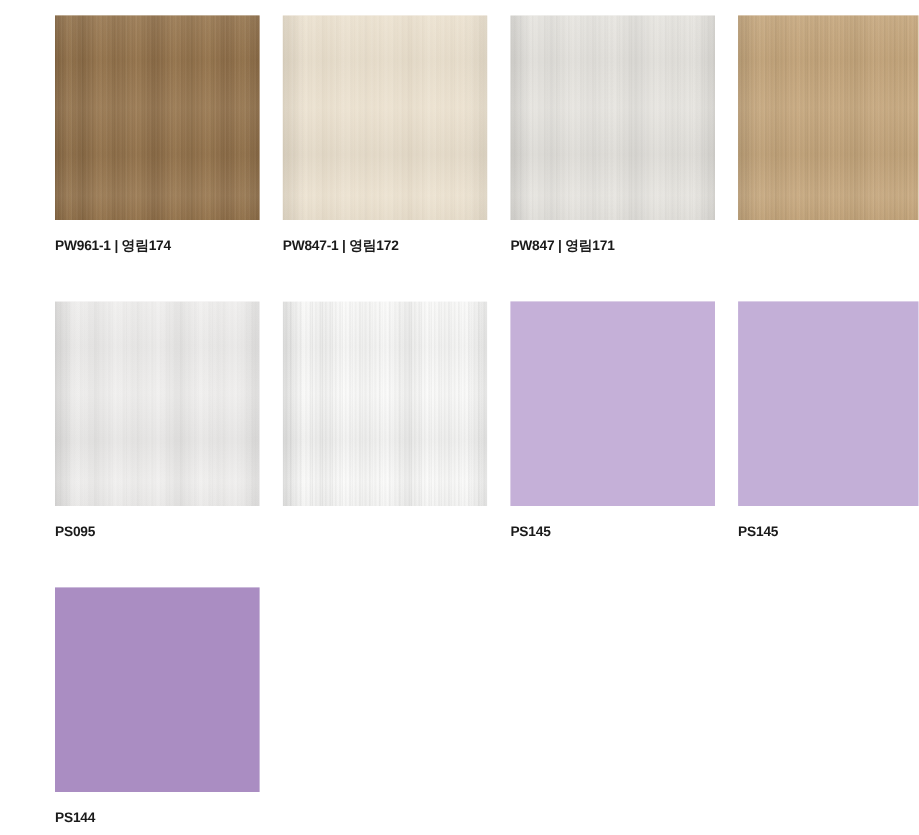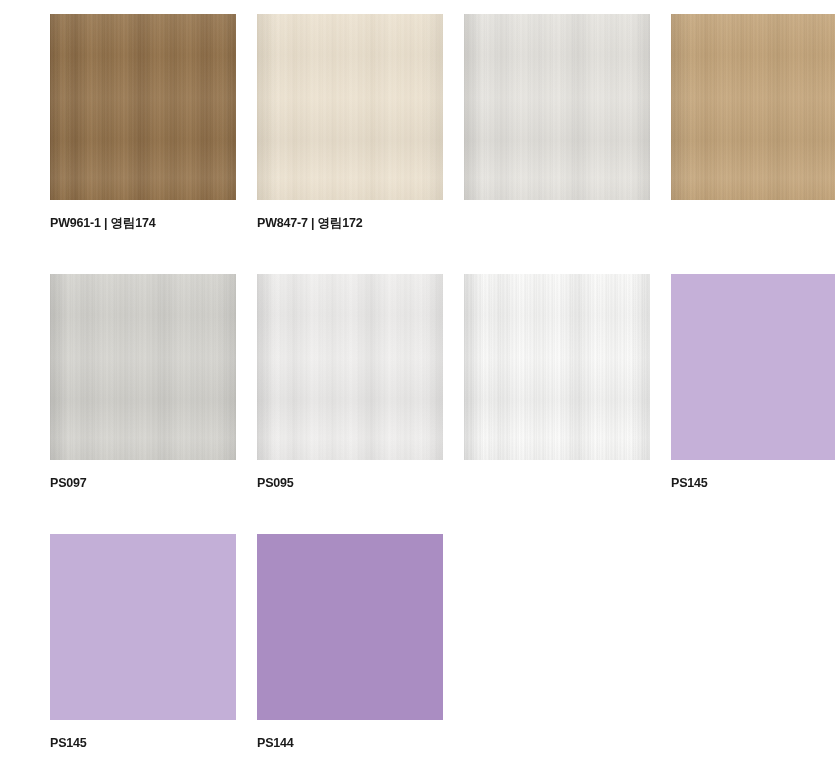--- a/index.html
+++ b/index.html
@@ -215,48 +215,40 @@
       </div>
       <div class="swatch-label">PW961-1 | 영림174</div>
     </div>
     <div class="swatch-cell">
       <div class="swatch-tile" style="background-color: rgb(236, 226, 208);">
         <div class="grain bands-pale"></div>
         <div class="grain fiber-faint"></div>
         <div class="grain clouds"></div>
         <div class="grain vignette"></div>
       </div>
-      <div class="swatch-label">PW847-7 | 영림172</div>
+      <div class="swatch-label">PW847-1 | 영림172</div>
     </div>
     <div class="swatch-cell">
       <div class="swatch-tile" style="background-color: rgb(231, 229, 224);">
         <div class="grain bands-grey"></div>
         <div class="grain fiber-soft"></div>
         <div class="grain clouds"></div>
         <div class="grain vignette"></div>
       </div>
+      <div class="swatch-label">PW847 | 영림171</div>
     </div>
     <div class="swatch-cell">
       <div class="swatch-tile" style="background-color: rgb(199, 168, 126);">
         <div class="grain bands-light"></div>
         <div class="grain fiber"></div>
         <div class="grain clouds"></div>
         <div class="grain vignette"></div>
       </div>
     </div>
     <div class="swatch-cell">
-      <div class="swatch-tile" style="background-color: rgb(213, 212, 207);">
-        <div class="grain bands-grey"></div>
-        <div class="grain fiber-soft"></div>
-        <div class="grain clouds"></div>
-        <div class="grain vignette"></div>
-      </div>
-      <div class="swatch-label">PS097</div>
-    </div>
-    <div class="swatch-cell">
       <div class="swatch-tile" style="background-color: rgb(240, 239, 238);">
         <div class="grain bands-grey"></div>
         <div class="grain fiber-faint"></div>
         <div class="grain clouds"></div>
         <div class="grain vignette"></div>
       </div>
       <div class="swatch-label">PS095</div>
     </div>
     <div class="swatch-cell">
       <div class="swatch-tile" style="background-color: rgb(251, 251, 250);">

